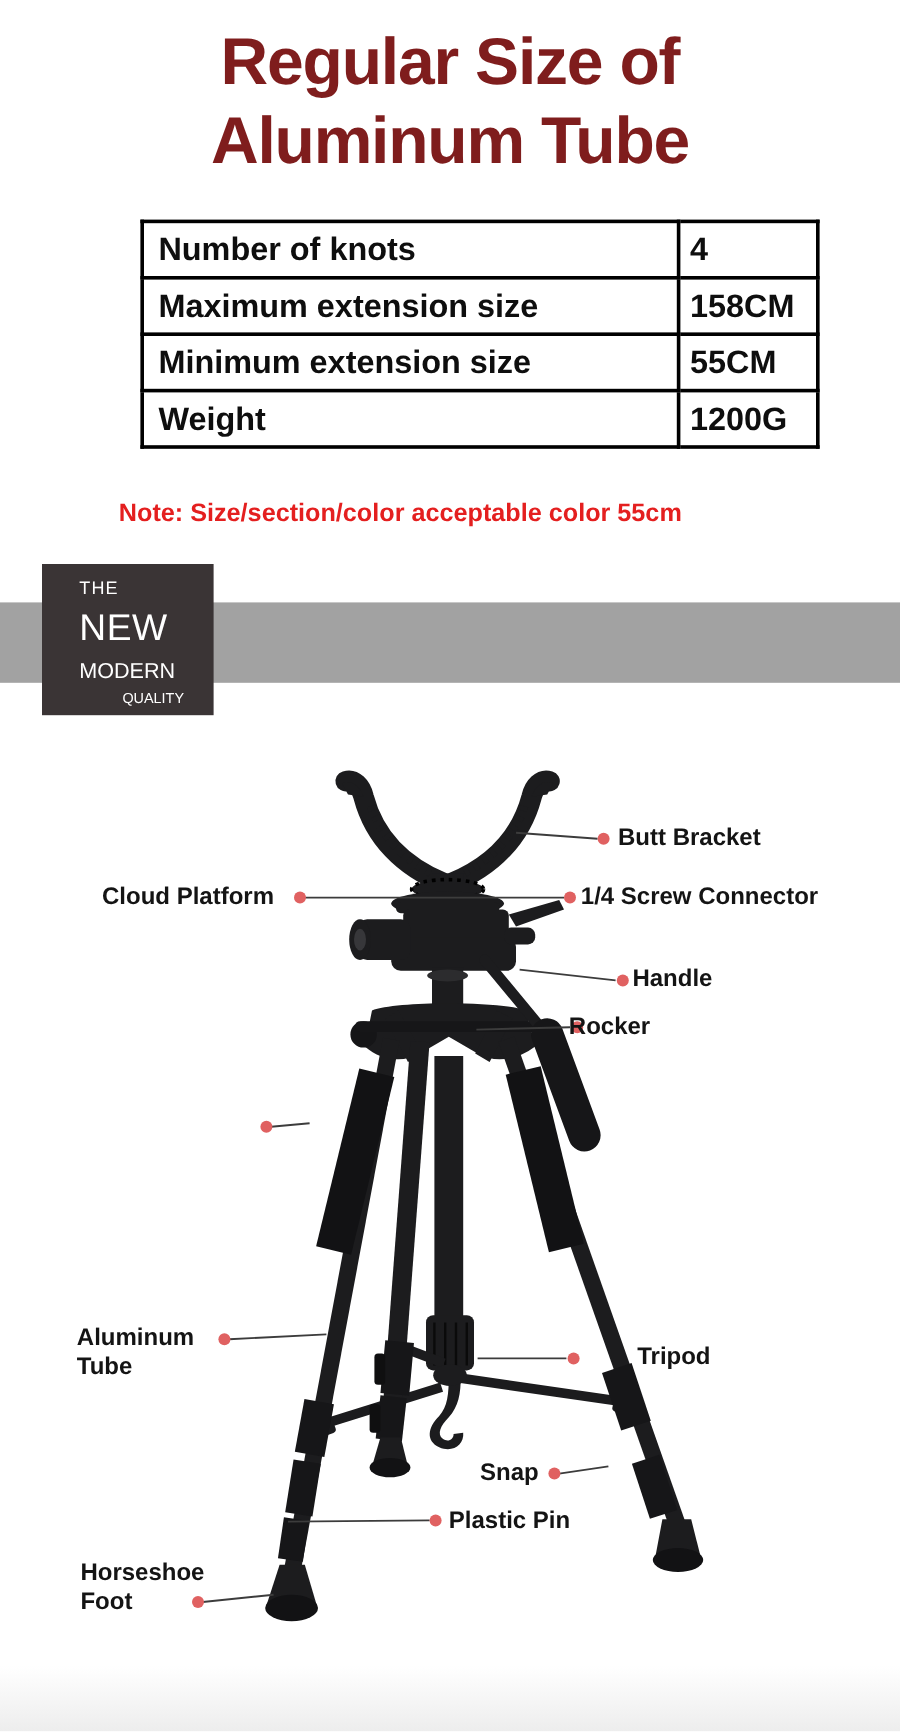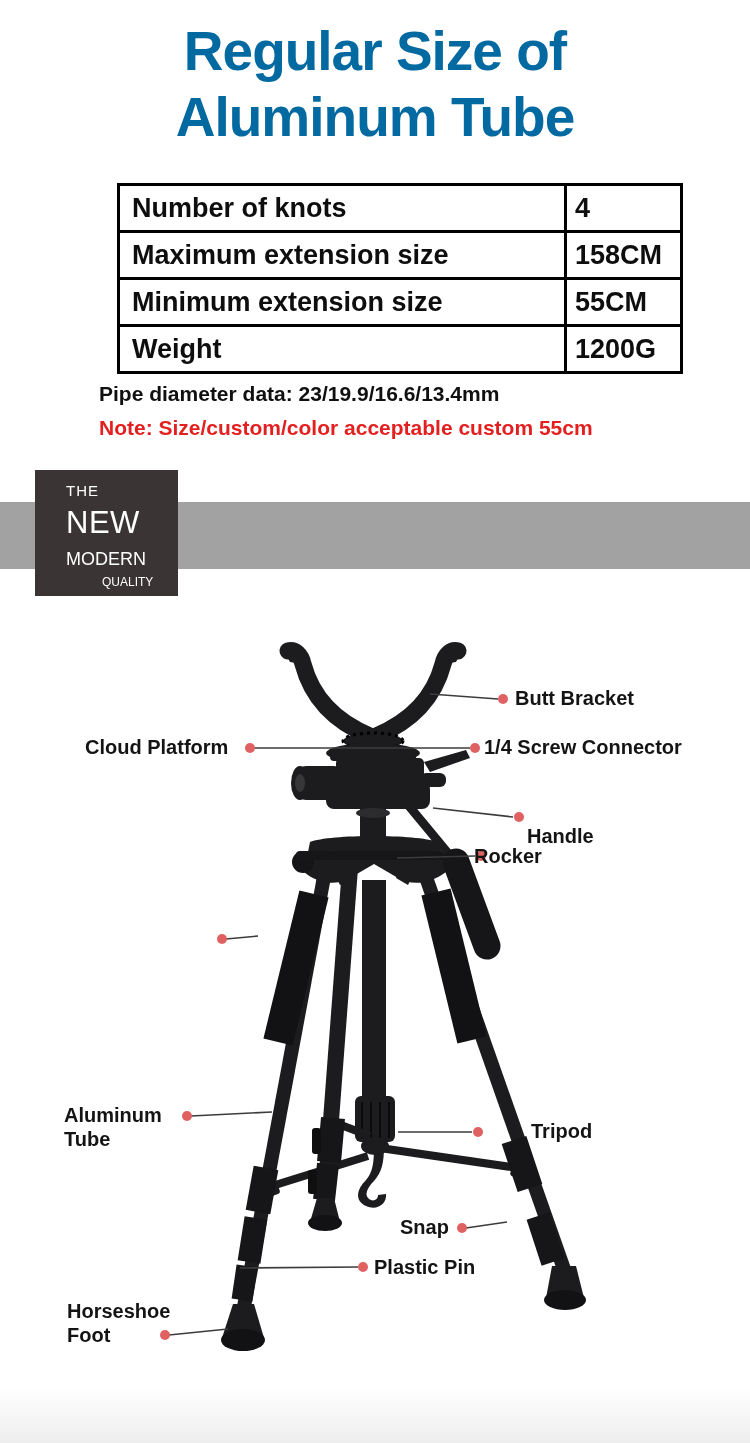--- a/index.html
+++ b/index.html
@@ -3,21 +3,21 @@
 <meta charset="utf-8">
 <style>
   html,body{margin:0;padding:0;background:#ffffff;}
   .page{
     position:relative;width:750px;height:1443px;background:#ffffff;
     font-family:"Liberation Sans", sans-serif;overflow:hidden;
   }
   
   .title{
     position:absolute;top:18px;left:0;width:750px;text-align:center;
-    font-weight:bold;color:#0369a1;font-size:55px;line-height:1.2;letter-spacing:-1px;
+    font-weight:bold;color:#7f1d1d;font-size:55px;line-height:1.2;letter-spacing:-1px;
   }
   
   .spec-table{
     position:absolute;left:117px;top:183px;width:549px;
     border-collapse:collapse;table-layout:fixed;
   }
   .spec-table td{
     border:3px solid #000;height:44px;font-size:27px;font-weight:bold;color:#0e0e0e;
     padding:0 0 0 12px;vertical-align:middle;white-space:nowrap;overflow:hidden;
   }
@@ -77,22 +77,21 @@
       <td class="col-label">Minimum extension size</td>
       <td class="col-value val">55CM</td>
     </tr>
     <tr>
       <td class="col-label">Weight</td>
       <td class="col-value val">1200G</td>
     </tr>
   </tbody>
     </table>
 
-  <div class="pipe-note">Pipe diameter data: 23/19.9/16.6/13.4mm</div>
-  <div class="custom-note">Note: Size/custom/color acceptable custom 55cm</div>
+  <div class="custom-note">Note: Size/section/color acceptable color 55cm</div>
 
   <div class="band"></div>
   <div class="badge">
     <div class="t1">THE</div>
     <div class="t2">NEW</div>
     <div class="t3">MODERN</div>
     <div class="t4">QUALITY</div>
   </div>
 
   <div class="diagram">
@@ -192,21 +191,21 @@
         <circle cx="478" cy="1132" r="5"></circle>
         <circle cx="462" cy="1228" r="5"></circle>
         <circle cx="363" cy="1267" r="5"></circle>
         <circle cx="165" cy="1335" r="5"></circle>
       </g>
     </svg>
 
     <div class="part-label" style="left:515px;top:686px;">Butt Bracket</div>
     <div class="part-label" style="left:85px;top:735px;">Cloud Platform</div>
     <div class="part-label" style="left:484px;top:735px;">1/4 Screw Connector</div>
-    <div class="part-label" style="left:527px;top:824px;">Handle</div>
+    <div class="part-label" style="left:527px;top:804px;">Handle</div>
     <div class="part-label" style="left:474px;top:844px;">Rocker</div>
     <div class="part-label" style="left:64px;top:1103px;">Aluminum
 Tube</div>
     <div class="part-label" style="left:531px;top:1119px;">Tripod</div>
     <div class="part-label" style="left:400px;top:1215px;">Snap</div>
     <div class="part-label" style="left:374px;top:1255px;">Plastic Pin</div>
     <div class="part-label" style="left:67px;top:1299px;">Horseshoe
 Foot</div>
   </div>
 

